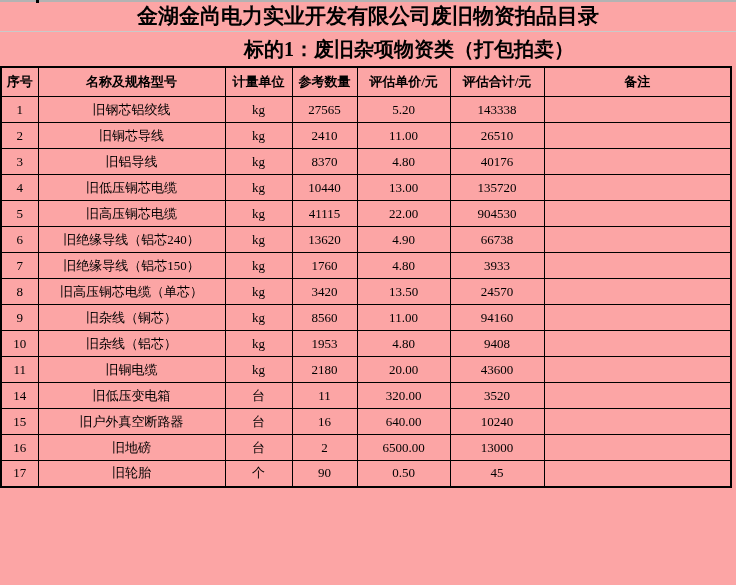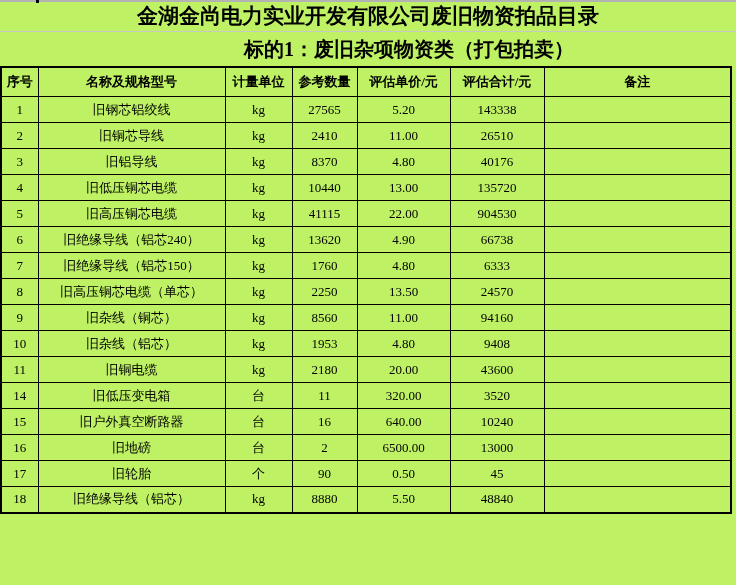--- a/index.html
+++ b/index.html
@@ -1,20 +1,20 @@
 <!DOCTYPE html>
 <html><head>
 <meta charset="utf-8">
 <style>
   html, body { margin: 0; padding: 0; }
   .page {
     position: relative;
     width: 736px;
     height: 585px;
-    background: #bef264;
+    background: #fca5a5;
     font-family: "Liberation Serif", "DejaVu Serif", serif;
     color: #000000;
     overflow: hidden;
   }
   .top-line {
     position: absolute;
     top: 0; left: 0;
     width: 736px; height: 2px;
     background: #b3b3b3;
   }
@@ -171,28 +171,28 @@
           <td>4.90</td>
           <td>66738</td>
           <td></td>
         </tr>
         <tr>
           <td>7</td>
           <td>旧绝缘导线（铝芯150）</td>
           <td>kg</td>
           <td>1760</td>
           <td>4.80</td>
-          <td>6333</td>
+          <td>3933</td>
           <td></td>
         </tr>
         <tr>
           <td>8</td>
           <td>旧高压铜芯电缆（单芯）</td>
           <td>kg</td>
-          <td>2250</td>
+          <td>3420</td>
           <td>13.50</td>
           <td>24570</td>
           <td></td>
         </tr>
         <tr>
           <td>9</td>
           <td>旧杂线（铜芯）</td>
           <td>kg</td>
           <td>8560</td>
           <td>11.00</td>
@@ -246,24 +246,15 @@
         </tr>
         <tr>
           <td>17</td>
           <td>旧轮胎</td>
           <td>个</td>
           <td>90</td>
           <td>0.50</td>
           <td>45</td>
           <td></td>
         </tr>
-        <tr>
-          <td>18</td>
-          <td>旧绝缘导线（铝芯）</td>
-          <td>kg</td>
-          <td>8880</td>
-          <td>5.50</td>
-          <td>48840</td>
-          <td></td>
-        </tr>
       </tbody>
   </table>
 </div>
 
 </body></html>

